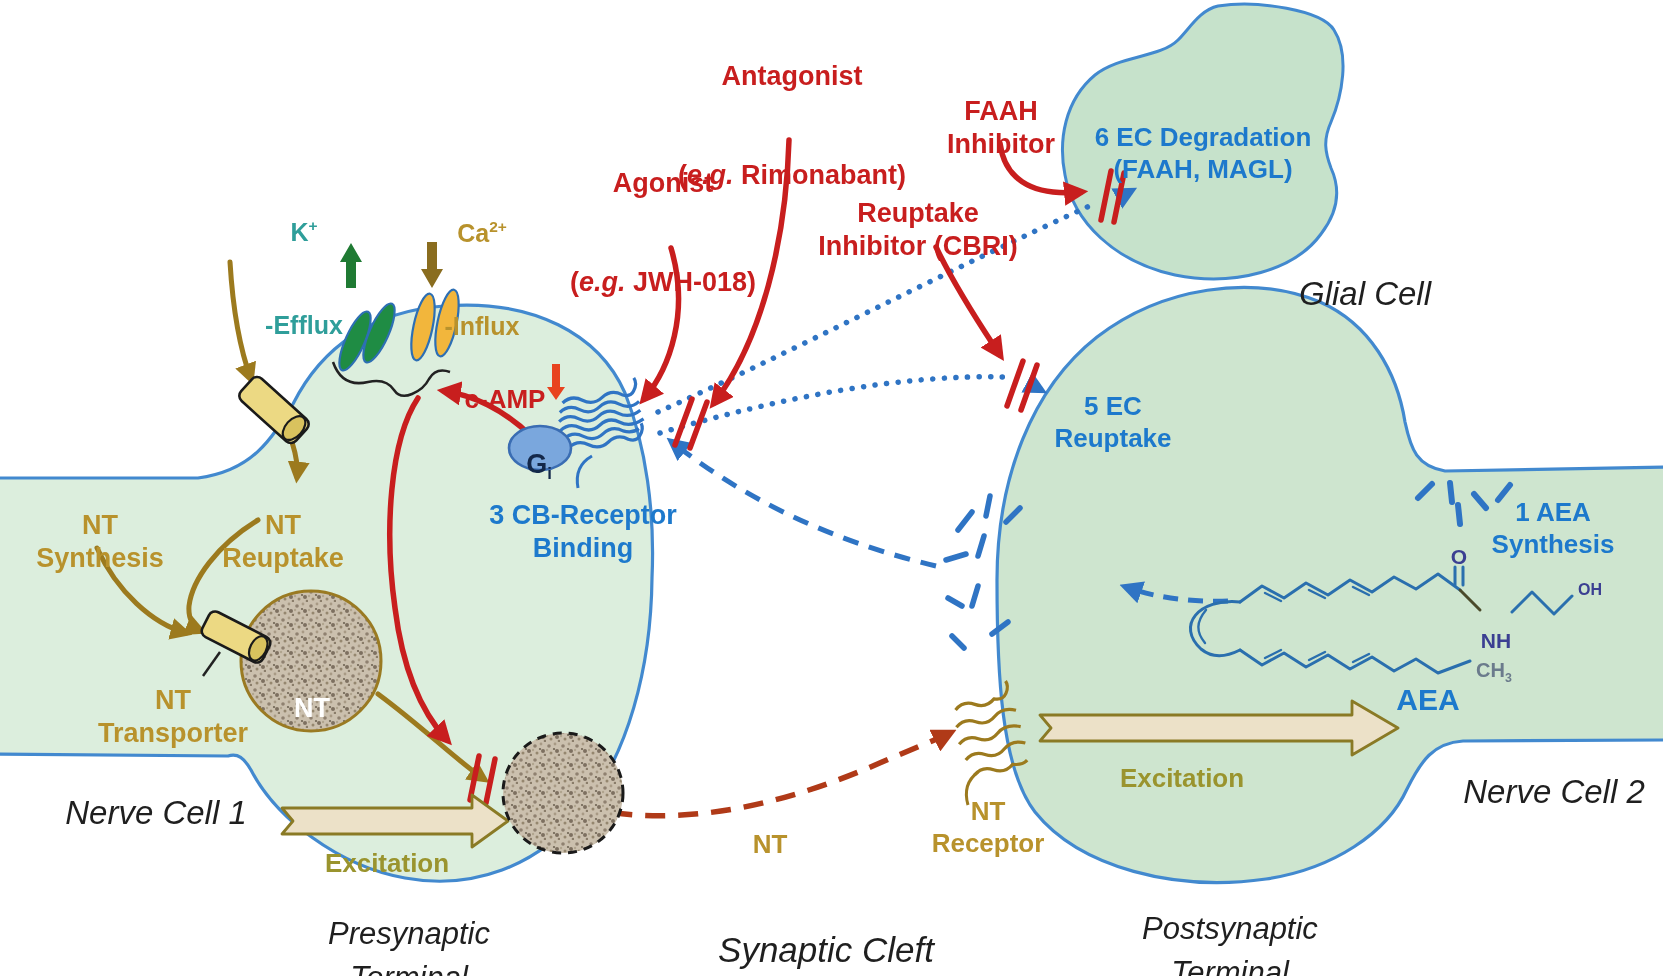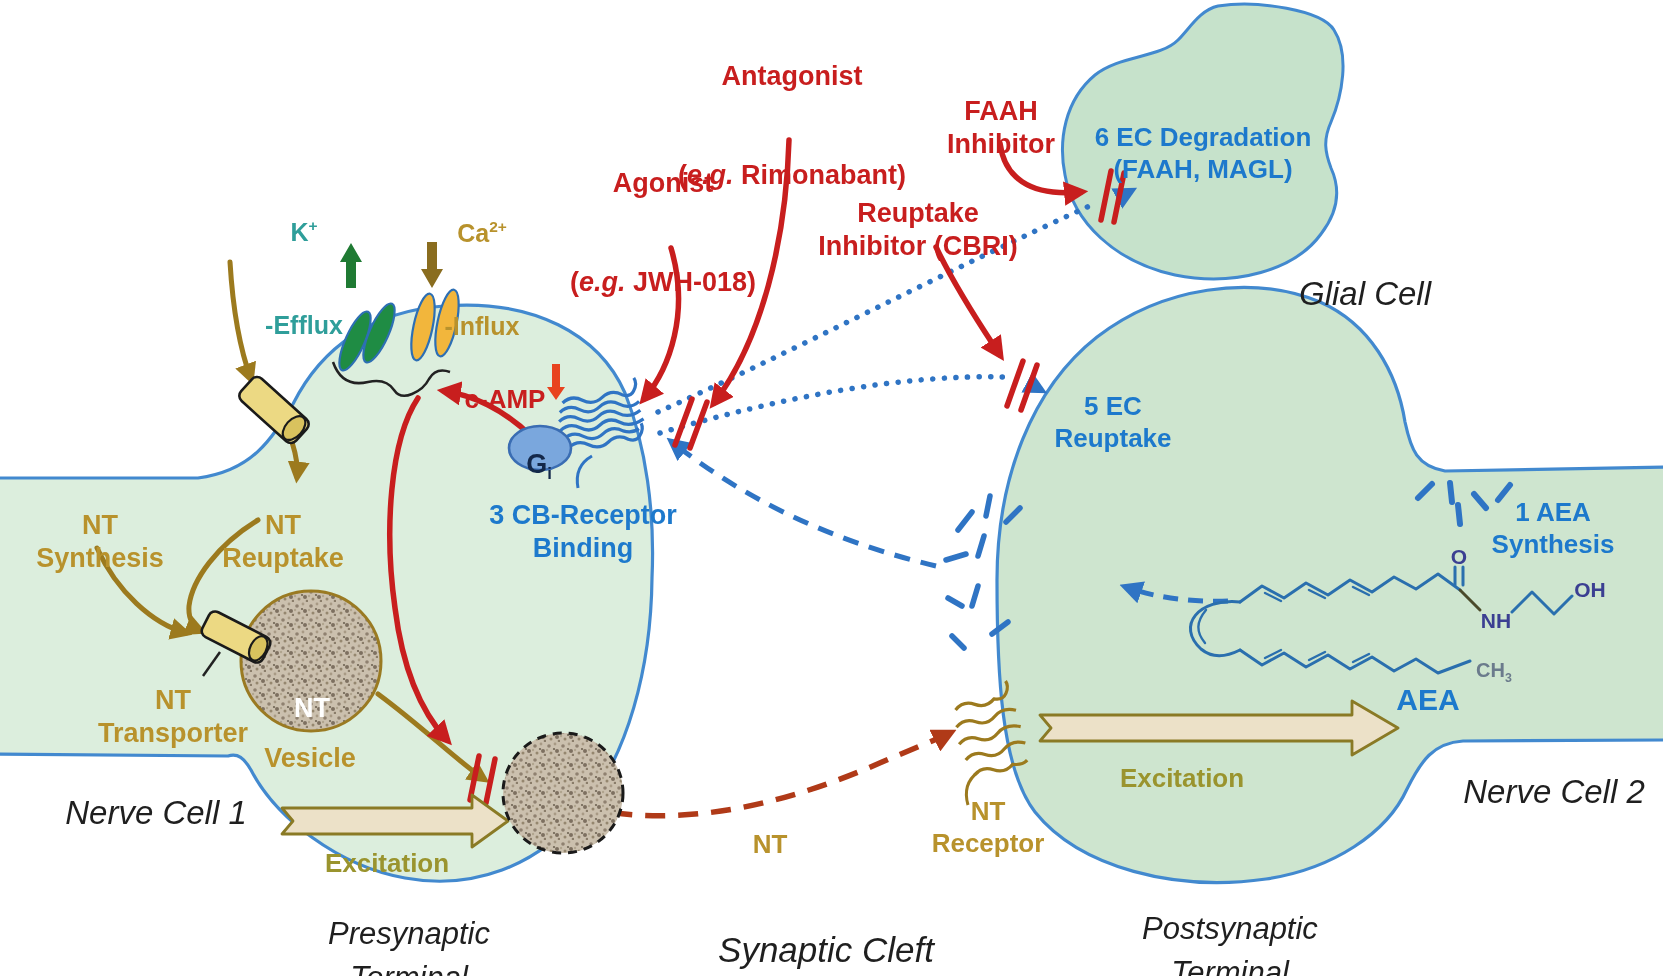--- a/index.html
+++ b/index.html
@@ -19,21 +19,21 @@
   .navy{color:var(--atom_navy);}
   .ch3{color:var(--atom_gray);}
   .blackit{color:var(--black);font-style:italic;font-weight:400;}
   .sz27{font-size:27px;line-height:33px;}
   .sz26{font-size:26px;line-height:32px;}
   .sz25{font-size:25px;line-height:31px;}
   .sz33{font-size:33px;line-height:40px;}
   .sz31{font-size:31px;line-height:44px;}
   .sz35{font-size:35px;line-height:42px;}
   .sz21{font-size:21px;line-height:21px;}
-  .sz23{font-size:21px;line-height:23px;}
+  .sz23{font-size:16px;line-height:23px;}
   .sz16{font-size:20px;line-height:16px;text-align:right;}
   .it{font-style:italic;}
   sup.s{font-size:0.62em;vertical-align:super;line-height:0;}
   sub.s{font-size:0.62em;vertical-align:sub;line-height:0;}
   
   .membrane{stroke:var(--membrane);}
   .fCell1{fill:var(--cell1);}
   .fCell2{fill:var(--cell2);}
   .fGlial{fill:var(--glial);}
   .sRed{stroke:var(--red);}
@@ -276,23 +276,20 @@
 
 <div class="lbl gold sz27" style="left:100px;top:525px;">
   <span>NT</span><span>Synthesis</span>
 </div>
 <div class="lbl gold sz27" style="left:283px;top:525px;">
   <span>NT</span><span>Reuptake</span>
 </div>
 <div class="lbl gold sz27" style="left:173px;top:700px;">
   <span>NT</span><span>Transporter</span>
 </div>
-<div class="lbl gold sz27" style="left:310px;top:742px;">
-  <span>Vesicle</span>
-</div>
 <div class="lbl whitet sz27" style="left:312px;top:692px;">
   <span>NT</span>
 </div>
 <div class="lbl gold sz26" style="left:770px;top:828px;">
   <span>NT</span>
 </div>
 <div class="lbl gold sz26" style="left:988px;top:811px;">
   <span>NT</span><span>Receptor</span>
 </div>
 <div class="lbl olive sz26" style="left:387px;top:847px;">
@@ -315,19 +312,19 @@
   <span>Presynaptic</span><span>Terminal</span>
 </div>
 <div class="lbl blackit sz31" style="left:1230px;top:929px;">
   <span>Postsynaptic</span><span>Terminal</span>
 </div>
 <div class="lbl blackit sz35" style="left:826px;top:929px;">
   <span>Synaptic Cleft</span>
 </div>
 
 <div class="lbl navy sz21" style="left:1459px;top:556px;"><span>O</span></div>
-<div class="lbl navy sz21" style="left:1496px;top:620px;"><span>NH</span></div>
+<div class="lbl navy sz21" style="left:1496px;top:640px;"><span>NH</span></div>
 <div class="lbl navy sz23" style="left:1590px;top:589px;"><span>OH</span></div>
 <div class="lbl ch3 sz16" style="left:1494px;top:662px;">
   <span class="inline"><span>CH</span><sub class="s">3</sub></span>
 </div>
 
 </div>
 
 </body></html>

